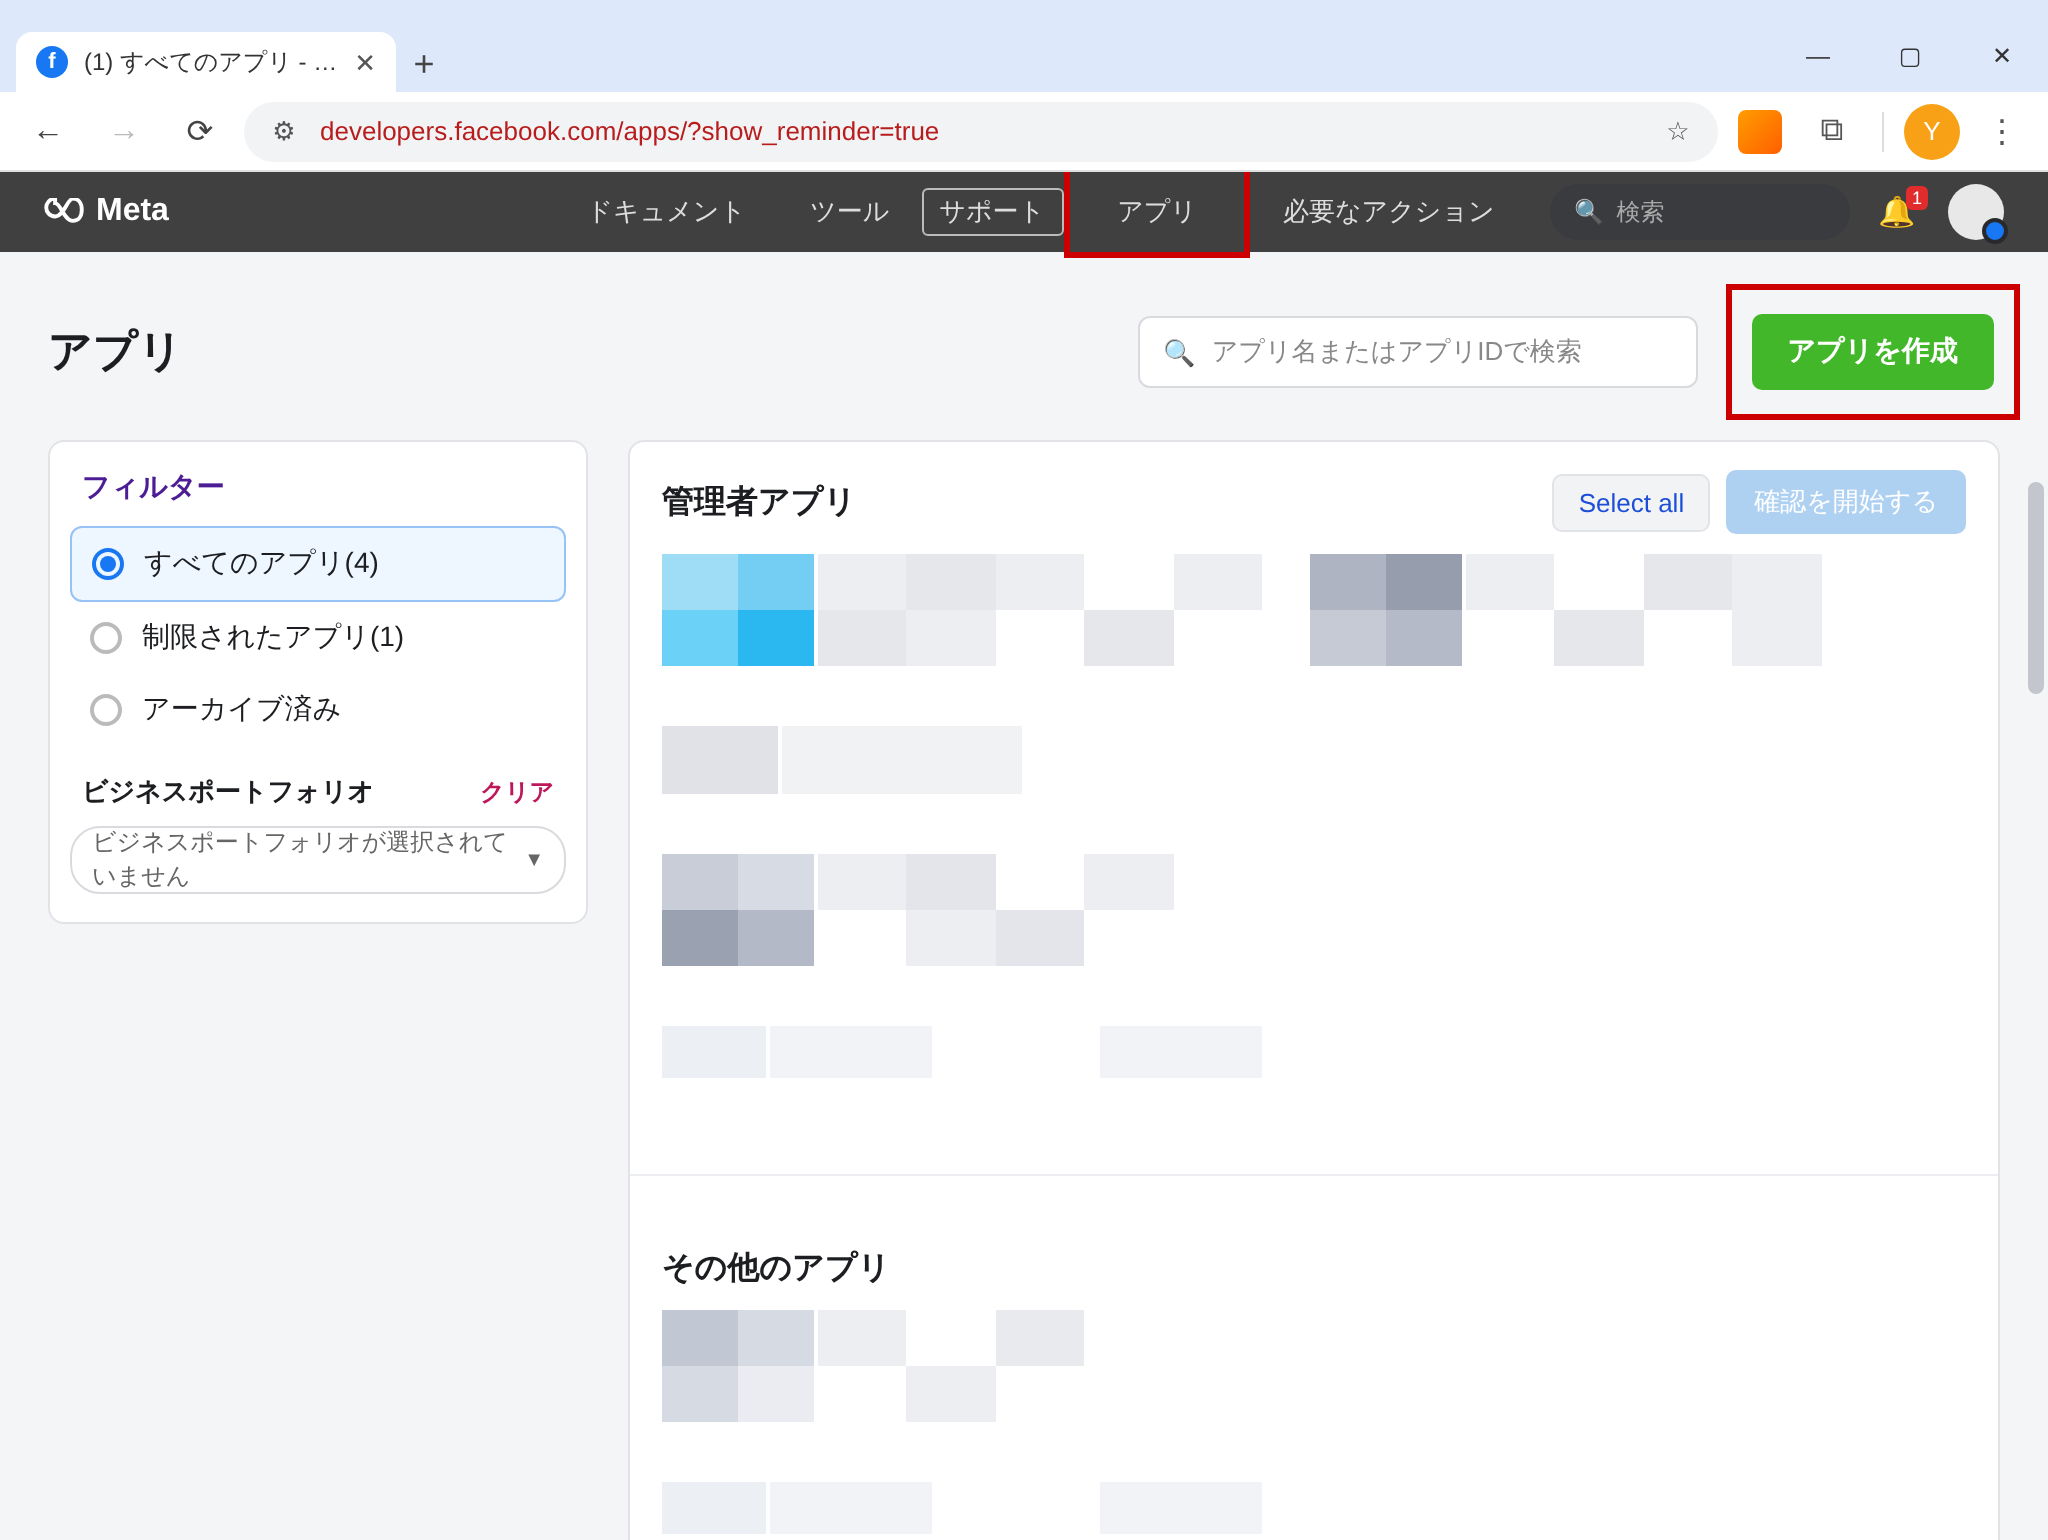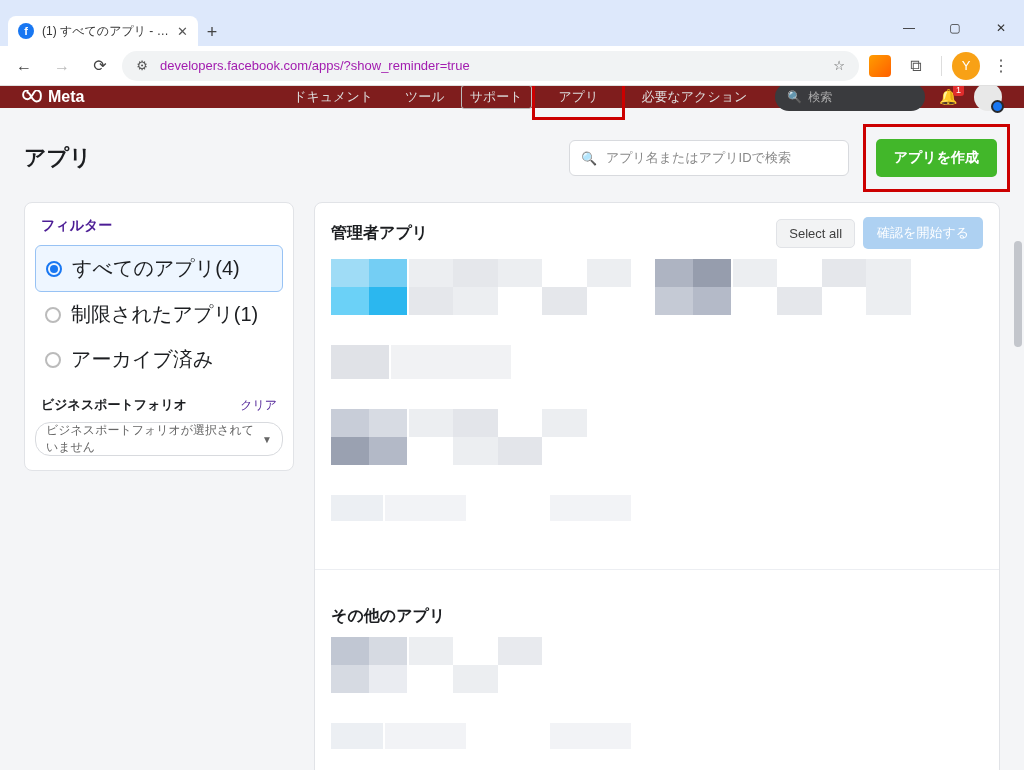--- a/index.html
+++ b/index.html
@@ -14,30 +14,30 @@
   .tab-title { flex: 1; white-space: nowrap; overflow: hidden; text-overflow: ellipsis; }
   .tab-close { font-size: 13px; color: #555; }
   .new-tab { width: 28px; height: 28px; display: flex; align-items: center; justify-content: center; font-size: 18px; color: #444; }
   .win-controls { position: absolute; right: 0; top: 0; display: flex; }
   .win-btn { width: 46px; height: 32px; display: flex; align-items: center; justify-content: center; color: #333; font-size: 12px; }
 
   .addr-bar { display: flex; align-items: center; height: 40px; background: #fff; border-bottom: 1px solid #e0e0e0; padding: 0 8px; gap: 6px; }
   .nav-btn { width: 32px; height: 32px; border-radius: 50%; display: flex; align-items: center; justify-content: center; font-size: 16px; color: #444; }
   .addr-field { flex: 1; display: flex; align-items: center; height: 30px; background: #f1f3f4; border-radius: 16px; padding: 0 12px; font-size: 13px; color: #555; gap: 10px; }
   .addr-icon { width: 16px; display: flex; align-items: center; justify-content: center; color: #555; font-size: 13px; }
-  .addr-url { flex: 1; color: #a21caf; }
+  .addr-url { flex: 1; color: #b91c1c; }
   .bar-icon { width: 30px; height: 30px; display: flex; align-items: center; justify-content: center; color: #555; font-size: 16px; }
   .ext-fox { width: 22px; height: 22px; border-radius: 4px; background: linear-gradient(135deg,#ff9d00,#ff5f00); }
   .ext-puzzle { font-size: 16px; }
   .avatar-y { width: 28px; height: 28px; border-radius: 50%; background: #f8a116; color: #fff; display: flex; align-items: center; justify-content: center; font-size: 13px; font-weight: 500; }
 
   
   .page { flex: 1; background: #f4f5f7; overflow: auto; position: relative; }
 
-  .meta-header { height: 22px; background: #7f1d1d; display: flex; align-items: center; color: #fff; padding: 0 22px; gap: 0; }
+  .meta-header { height: 40px; background: #404040; display: flex; align-items: center; color: #fff; padding: 0 22px; gap: 0; }
   .meta-logo { display: flex; align-items: center; gap: 6px; font-size: 16px; font-weight: 600; }
   .meta-logo-mark { width: 20px; height: 14px; }
   .meta-nav { display: flex; margin-left: auto; align-items: center; height: 100%; }
   .meta-nav-item { font-size: 13px; color: #ddd; padding: 16px 16px; height: 100%; display: flex; align-items: center; }
   .meta-nav-item.boxed { border: 1px solid #bbb; border-radius: 3px; padding: 2px 8px; height: auto; }
   .meta-nav-item.highlighted { border: 3px solid #c00; padding: 0 24px; height: 46px; margin-top: -3px; margin-bottom: -3px; }
   .meta-search { display: flex; align-items: center; background: #3a3b3e; border-radius: 16px; height: 28px; width: 150px; padding: 0 12px; font-size: 12px; color: #aaa; gap: 6px; margin-left: 12px; }
   .meta-bell { margin-left: 14px; position: relative; color: #aaa; font-size: 15px; }
   .bell-badge { position: absolute; top: -4px; right: -6px; background: #e02c2c; color: #fff; font-size: 9px; padding: 0 3px; border-radius: 3px; min-width: 10px; text-align: center; line-height: 12px; }
   .meta-avatar { width: 28px; height: 28px; border-radius: 50%; background: #e8e8e8; margin-left: 16px; position: relative; }
@@ -46,34 +46,34 @@
   .content { padding: 28px 24px; display: flex; flex-direction: column; }
   .page-top { display: flex; align-items: center; margin-bottom: 22px; }
   .page-title { font-size: 22px; font-weight: 600; color: #1c1e21; flex: 1; }
   .search-box { width: 280px; height: 36px; background: #fff; border: 1px solid #d8dade; border-radius: 6px; display: flex; align-items: center; padding: 0 12px; font-size: 13px; color: #888; gap: 8px; margin-right: 14px; }
   .create-wrap { border: 3px solid #c00; padding: 12px 10px; margin: -12px -10px -12px 0; }
   .create-btn { background: #42b72a; color: #fff; border: none; border-radius: 5px; padding: 10px 18px; font-size: 14px; font-weight: 600; cursor: pointer; }
 
   .body-row { display: flex; gap: 20px; align-items: flex-start; }
   .sidebar { width: 270px; background: #fff; border: 1px solid #e1e3e7; border-radius: 8px; padding: 14px 10px; }
   .side-h { font-size: 14px; font-weight: 600; color: #4c1d95; padding: 0 6px 10px; }
-  .filter-item { display: flex; align-items: center; gap: 10px; padding: 9px 10px; font-size: 20px; color: #1c1e21; border-radius: 6px; }
+  .filter-item { display: flex; align-items: center; gap: 10px; padding: 9px 10px; font-size: 14px; color: #1c1e21; border-radius: 6px; }
   .filter-item.selected { background: #eef6ff; border: 1px solid #97c2f4; }
   .radio { width: 16px; height: 16px; border-radius: 50%; border: 2px solid #bbb; display: inline-block; position: relative; }
   .radio.on { border-color: #1877f2; }
   .radio.on::after { content: ""; position: absolute; width: 8px; height: 8px; background: #1877f2; border-radius: 50%; top: 2px; left: 2px; }
   .side-sub { display: flex; justify-content: space-between; align-items: center; font-size: 13px; font-weight: 600; color: #1c1e21; padding: 14px 6px 8px; }
-  .clear-link { color: #4c1d95; font-size: 12px; font-weight: 400; }
+  .clear-link { color: #be185d; font-size: 12px; font-weight: 700; }
   .portfolio-select { border: 1px solid #d8dade; border-radius: 15px; height: 34px; display: flex; align-items: center; justify-content: space-between; padding: 0 10px; font-size: 12px; color: #666; }
   .caret { font-size: 10px; }
 
   .main-panel { flex: 1; background: #fff; border: 1px solid #e1e3e7; border-radius: 8px; padding: 14px 16px; min-height: 540px; display: flex; flex-direction: column; }
   .section-head { display: flex; align-items: center; margin-bottom: 10px; }
   .section-title { font-size: 16px; font-weight: 600; color: #1c1e21; flex: 1; }
-  .select-all { background: #f2f3f4; border: 1px solid #e1e3e7; border-radius: 5px; padding: 6px 12px; font-size: 13px; color: #404040; margin-right: 8px; }
+  .select-all { background: #f2f3f4; border: 1px solid #e1e3e7; border-radius: 5px; padding: 6px 12px; font-size: 13px; color: #1d4ed8; margin-right: 8px; }
   .start-verify { background: #aed1f2; color: #fff; border-radius: 5px; padding: 7px 14px; font-size: 13px; }
   .app-grid { display: flex; flex-wrap: wrap; gap: 24px; row-gap: 30px; margin-bottom: 32px; }
   .app-card { width: 300px; height: 56px; display: flex; gap: 2px; }
   .app-icon-mosaic { width: 76px; height: 56px; display: grid; grid-template-columns: 1fr 1fr; grid-template-rows: 1fr 1fr; }
   .mz { background: #e3e5e9; }
   .app-text-mosaic { flex: 1; display: grid; grid-template-columns: repeat(5,1fr); grid-template-rows: 1fr 1fr; gap: 0; }
   .tm { background: transparent; }
   .divider { border-top: 1px solid #eceef2; margin: 16px -16px; }
   .section2 .section-head { margin-top: 20px; }
   .fill { flex: 1; }

